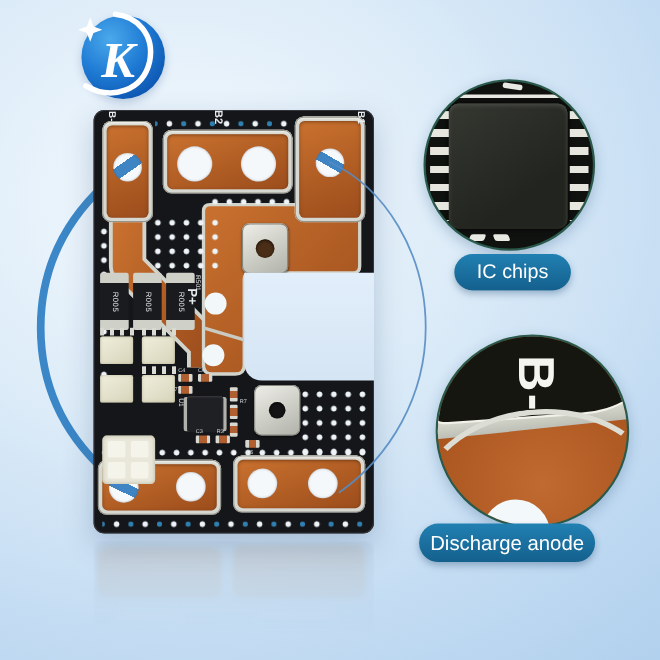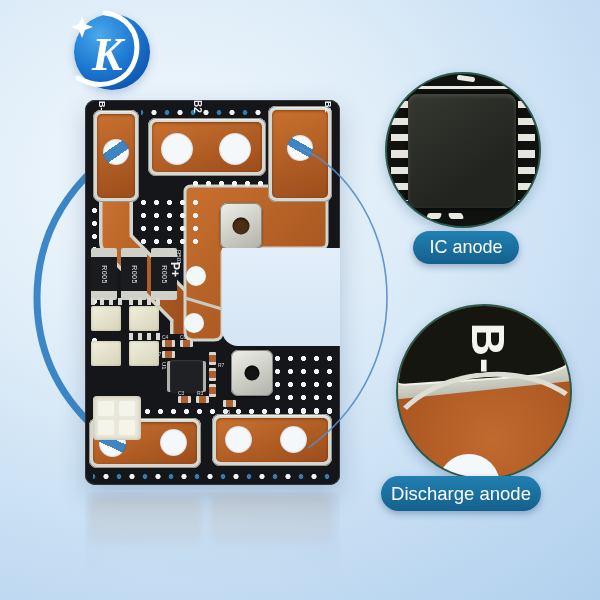--- a/index.html
+++ b/index.html
@@ -238,21 +238,21 @@
 
 <div class="abs callout" id="c1">
   <div class="chip"></div>
   <div class="pincol" style="left:4px;top:27px;"></div>
   <div class="pincol" style="left:131px;top:27px;"></div>
   <div class="silk" style="left:24px;top:12px;width:100px;height:3px;"></div>
   <div class="silk" style="left:40px;top:139px;width:14px;height:6px;transform:skewX(-20deg);"></div>
   <div class="silk" style="left:62px;top:139px;width:14px;height:6px;transform:skewX(20deg);"></div>
   <div class="silk" style="left:70px;top:2px;width:18px;height:5px;transform:rotate(8deg);"></div>
 </div>
-<div class="pill" id="pill1">IC anode</div>
+<div class="pill" id="pill1">IC chips</div>
 
 <div class="abs callout" id="c2">
   <div class="band"></div>
   <div class="blacktop"></div>
   <div class="innerarc"></div>
   <div class="holewhite"></div>
   <div class="bmark">B-</div>
 </div>
 <div class="pill" id="pill2">Discharge anode</div>
 

